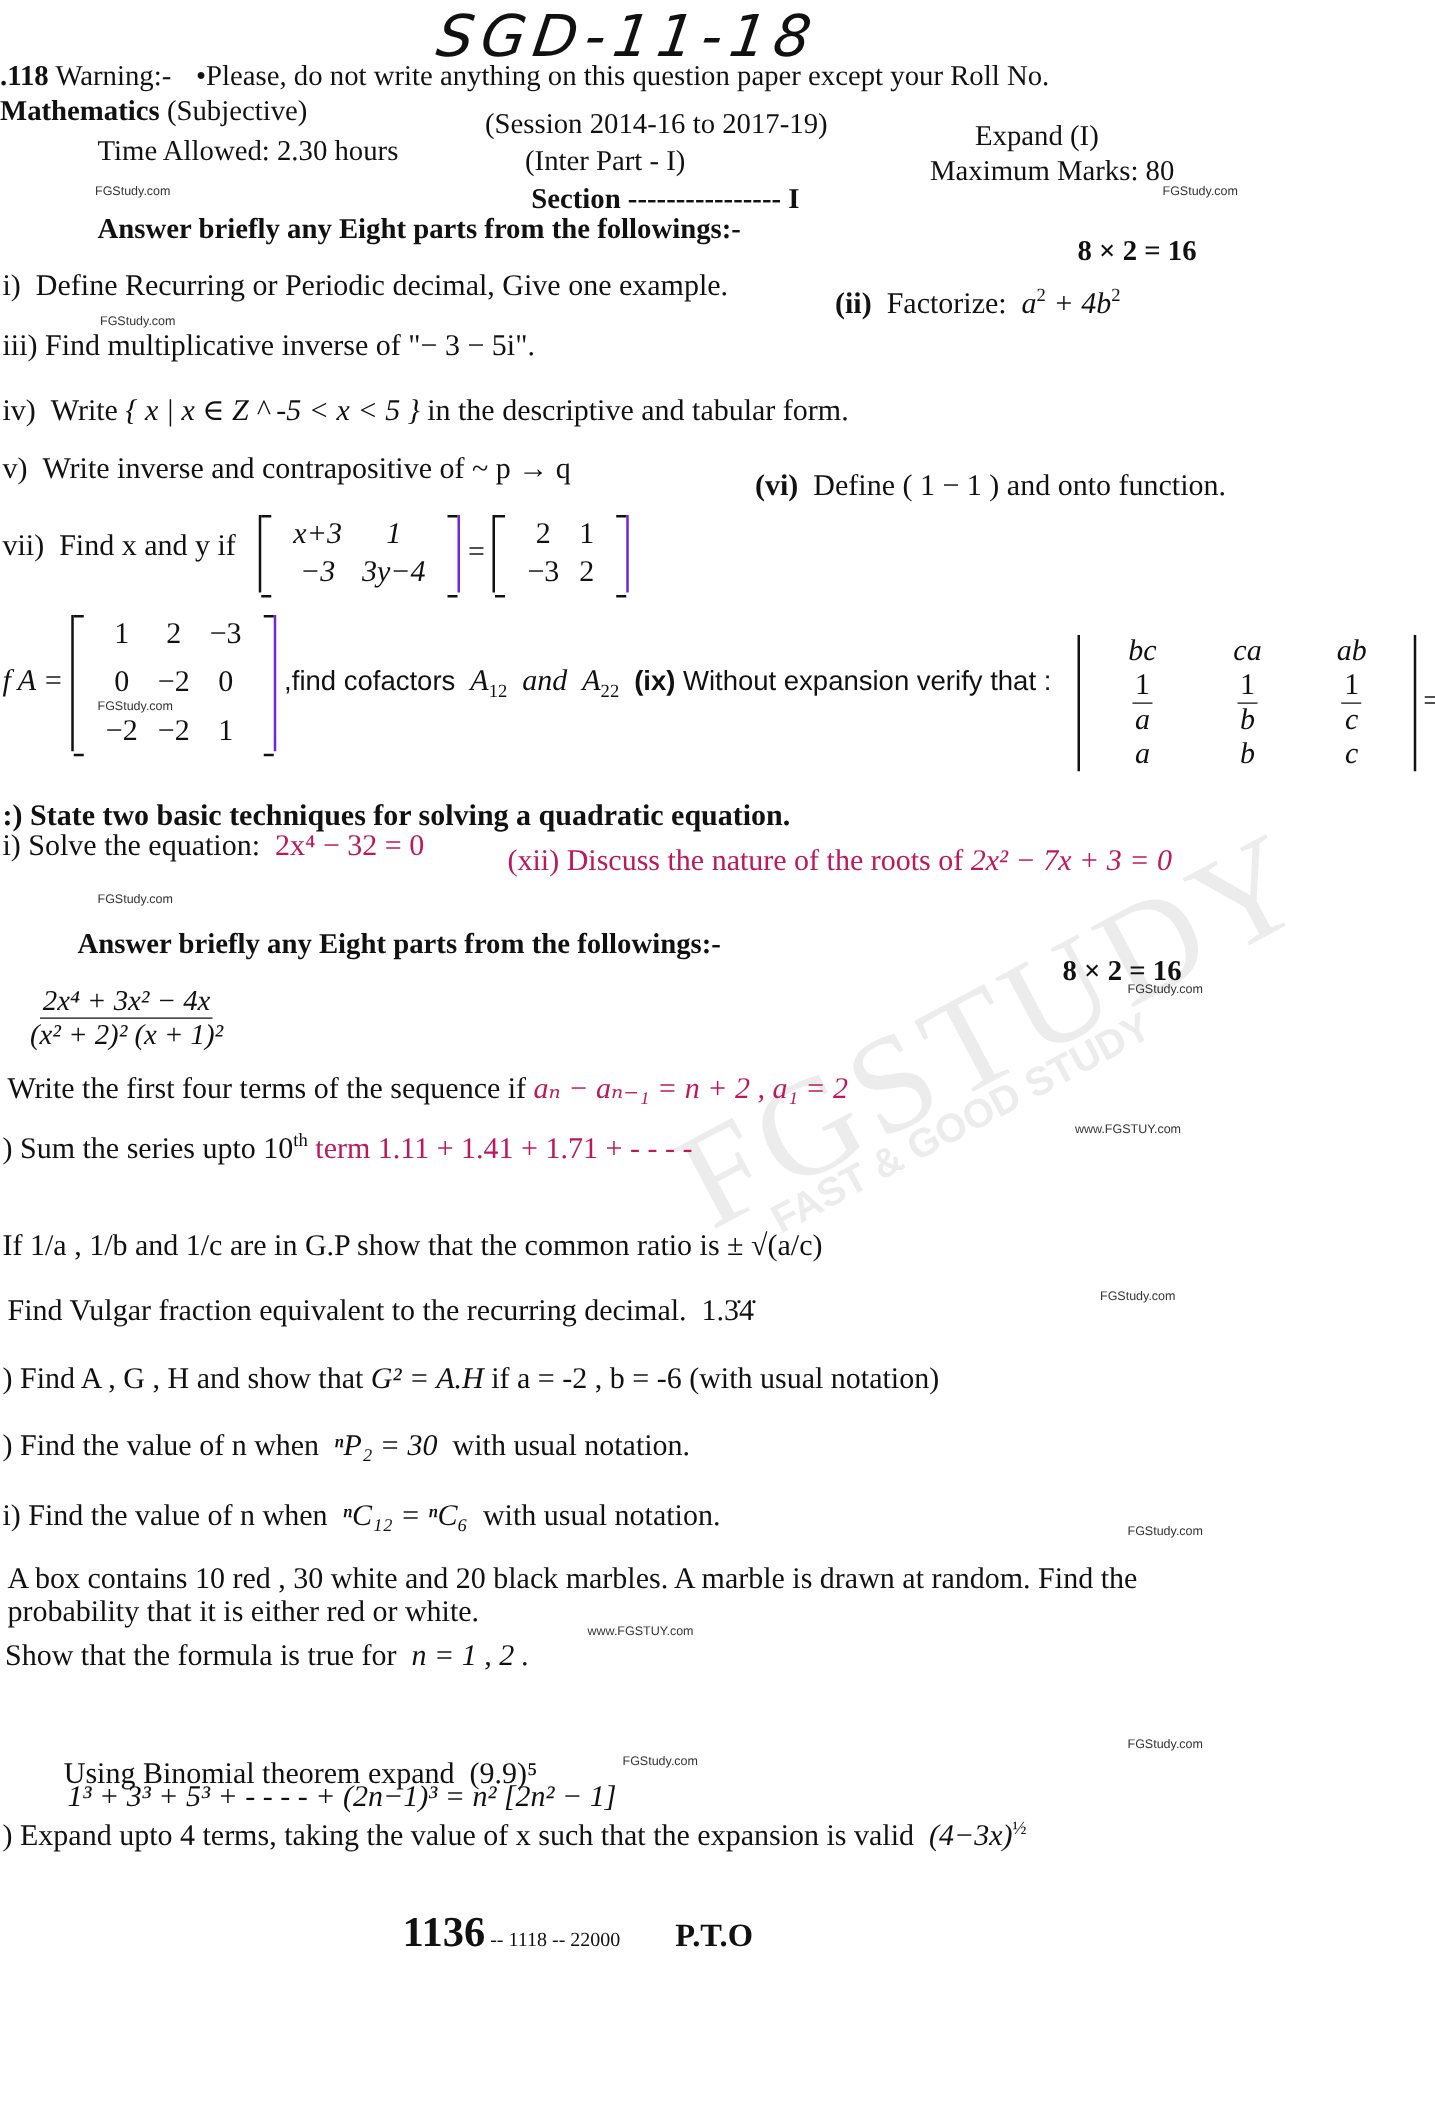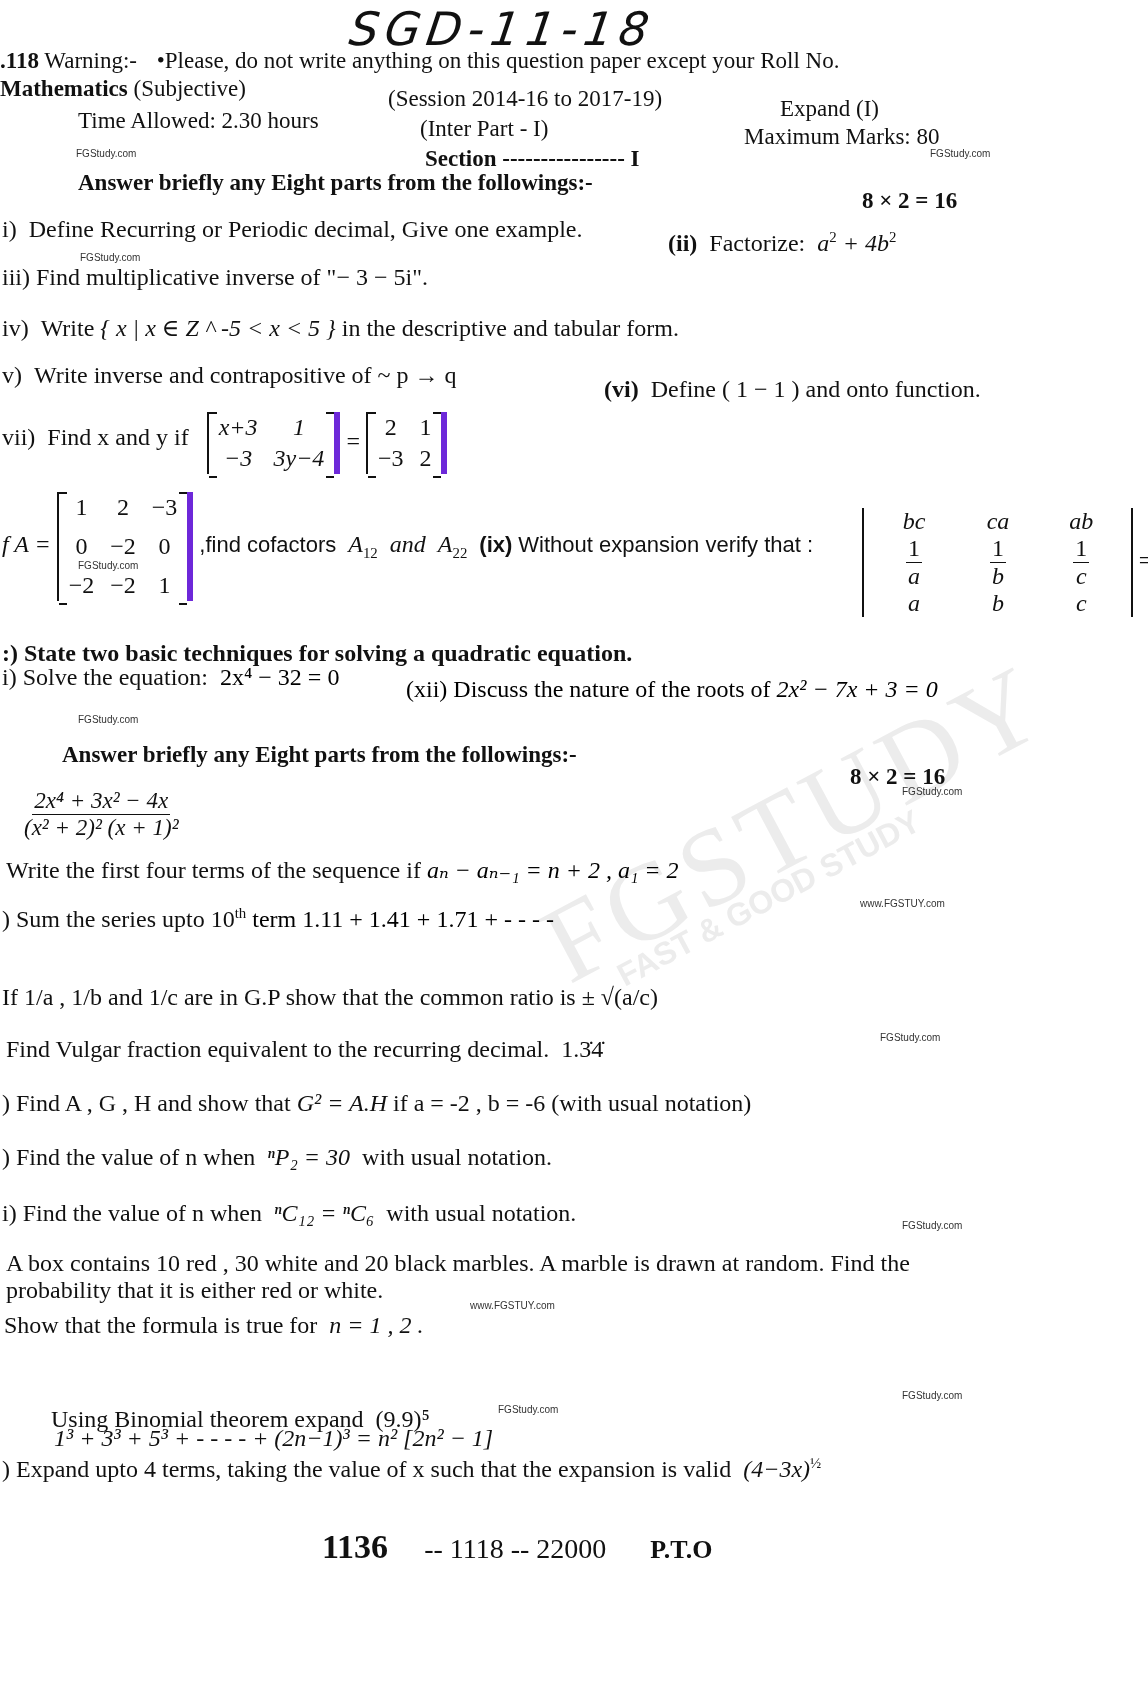--- a/index.html
+++ b/index.html
@@ -8,25 +8,25 @@
     font-family:"Liberation Serif", "DejaVu Serif", serif; color:#111;
   }
   .abs { position:absolute; white-space:nowrap; }
   .hand { font-family:"DejaVu Sans", sans-serif; font-style:italic; font-size:46px; letter-spacing:6px; transform:skewX(-8deg); font-weight:300; }
   .t25 { font-size:24px; }
   .t23 { font-size:23px; }
   .b { font-weight:bold; }
   .i { font-style:italic; }
   .sans { font-family:"Liberation Sans", "DejaVu Sans", sans-serif; }
   .wm { font-family:"Liberation Sans", sans-serif; font-size:10px; color:#333; }
-  .gray { color:#000000; }
+  .gray { color:#be185d; }
   sup { font-size:62%; vertical-align:super; line-height:0; }
   sub { font-size:62%; vertical-align:sub; line-height:0; }
 
-  .matrix { display:inline-grid; border-left:2px solid #111; border-right:6px solid #6d28d9; position:relative; padding:0 2px; vertical-align:middle; }
+  .matrix { display:inline-grid; border-left:2px solid #111; border-right:2px solid #6d28d9; position:relative; padding:0 18px; vertical-align:middle; }
   .matrix::before, .matrix::after { content:""; position:absolute; width:8px; height:100%; top:0; border-top:2px solid #111; border-bottom:2px solid #111; }
   .matrix::before { left:0; }
   .matrix::after { right:0; }
   .matrix span { text-align:center; padding:2px 8px; }
   .det { display:inline-grid; border-left:2px solid #111; border-right:2px solid #111; padding:0 8px; vertical-align:middle; }
   .det span { text-align:center; padding:0 12px; font-style:italic; }
   .frac { display:inline-flex; flex-direction:column; align-items:center; vertical-align:middle; }
   .frac .n { border-bottom:1.5px solid #111; padding:0 2px; }
 
   .watermark { position:absolute; left:520px; top:760px; font-size:110px; color:#ececec; transform:rotate(-28deg); font-family:"Liberation Serif", serif; letter-spacing:6px; }
@@ -218,15 +218,15 @@
 <div class="abs t25" style="left:8px; top:1406px;margin-left:43px;">
   <span>Using Binomial theorem expand</span>&nbsp;&nbsp;<span>(9.9)⁵</span>
 </div>
 
 <div class="abs t25" style="left:2px; top:1456px;">
   <span>)</span>&nbsp;<span>Expand upto 4 terms, taking the value of  x  such that the expansion is valid</span>&nbsp;&nbsp;<span class="i">(4−3x)</span><sup>½</sup>
 </div>
 
 <div class="abs" style="left:322px; top:1528px;">
   <span class="b" style="font-size:34px;">1136</span>
-  <span style="font-size:28px;margin-left:32px;">-- 1118 -- 22000</span>
+  <span style="font-size:16px;">-- 1118 -- 22000</span>
   <span class="b" style="font-size:26px; margin-left:40px;">P.T.O</span>
 </div>
 
 </body></html>

